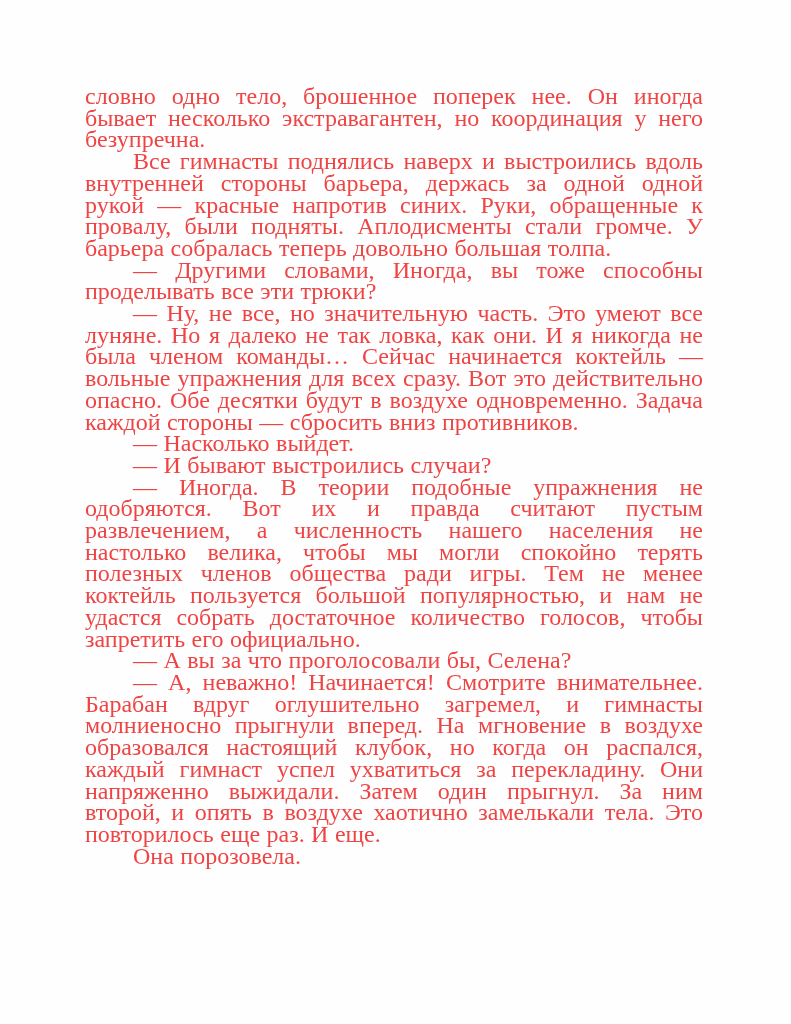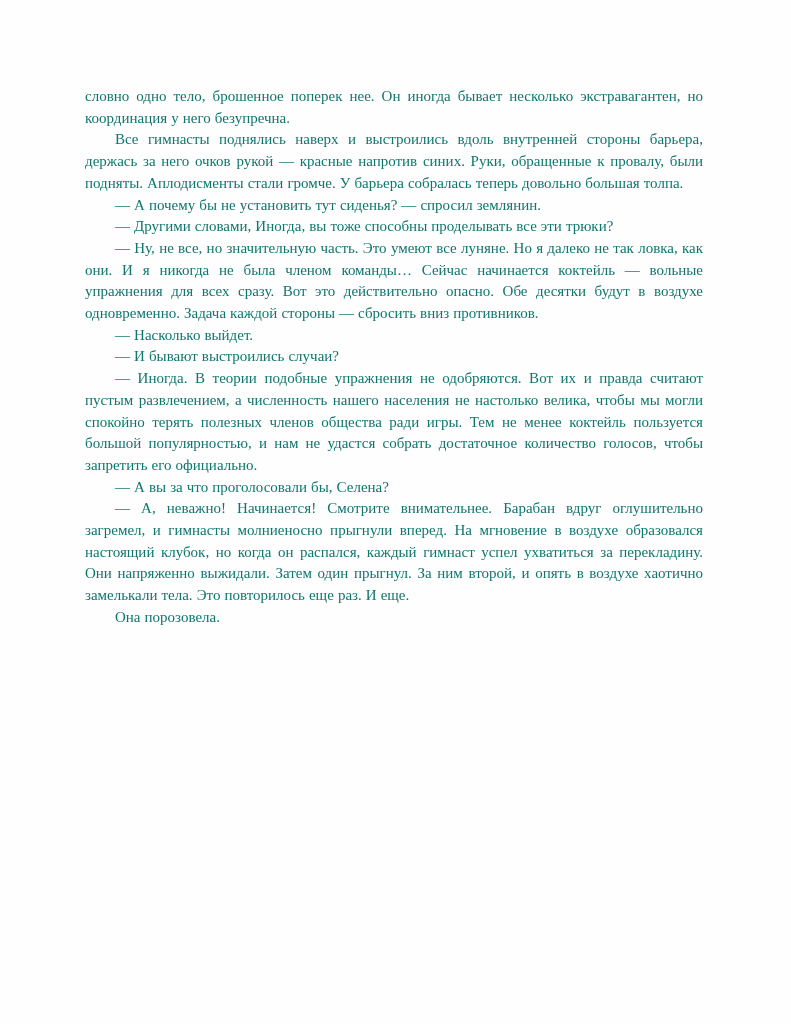--- a/index.html
+++ b/index.html
@@ -16,38 +16,37 @@
     box-sizing: border-box;
     width: 791px;
     height: 1024px;
     background: #fefefe;
     padding: 86px 88px 0 85px;
   }
   .book-page p {
     margin: 0;
     padding: 0;
     font-family: "Liberation Serif", "DejaVu Serif", serif;
-    font-size: 15px;
+    font-size: 24px;
     line-height: 21.7px;
-    color: #0f766e;
+    color: #ef4444;
     text-align: justify;
     text-indent: 2em;
     word-spacing: 0.02em;
   }
   .book-page p.continuation {
     text-indent: 0;
   }
 </style>
 </head>
 <body>
 
 <div class="book-page">
   <p class="continuation">словно одно тело, брошенное поперек нее. Он иногда бывает несколько экстравагантен, но координация у него безупречна.</p>
-  <p>Все гимнасты поднялись наверх и выстроились вдоль внутренней стороны барьера, держась за него очков рукой — красные напротив синих. Руки, обращенные к провалу, были подняты. Аплодисменты стали громче. У барьера собралась теперь довольно большая толпа.</p>
-  <p>— А почему бы не установить тут сиденья? — спросил землянин.</p>
+  <p>Все гимнасты поднялись наверх и выстроились вдоль внутренней стороны барьера, держась за одной одной рукой — красные напротив синих. Руки, обращенные к провалу, были подняты. Аплодисменты стали громче. У барьера собралась теперь довольно большая толпа.</p>
   <p>— Другими словами, Иногда, вы тоже способны проделывать все эти трюки?</p>
   <p>— Ну, не все, но значительную часть. Это умеют все луняне. Но я далеко не так ловка, как они. И я никогда не была членом команды… Сейчас начинается коктейль — вольные упражнения для всех сразу. Вот это действительно опасно. Обе десятки будут в воздухе одновременно. Задача каждой стороны — сбросить вниз противников.</p>
   <p>— Насколько выйдет.</p>
   <p>— И бывают выстроились случаи?</p>
   <p>— Иногда. В теории подобные упражнения не одобряются. Вот их и правда считают пустым развлечением, а численность нашего населения не настолько велика, чтобы мы могли спокойно терять полезных членов общества ради игры. Тем не менее коктейль пользуется большой популярностью, и нам не удастся собрать достаточное количество голосов, чтобы запретить его официально.</p>
   <p>— А вы за что проголосовали бы, Селена?</p>
   <p>— А, неважно! Начинается! Смотрите внимательнее. Барабан вдруг оглушительно загремел, и гимнасты молниеносно прыгнули вперед. На мгновение в воздухе образовался настоящий клубок, но когда он распался, каждый гимнаст успел ухватиться за перекладину. Они напряженно выжидали. Затем один прыгнул. За ним второй, и опять в воздухе хаотично замелькали тела. Это повторилось еще раз. И еще.</p>
   <p>Она порозовела.</p>
 </div>
 

